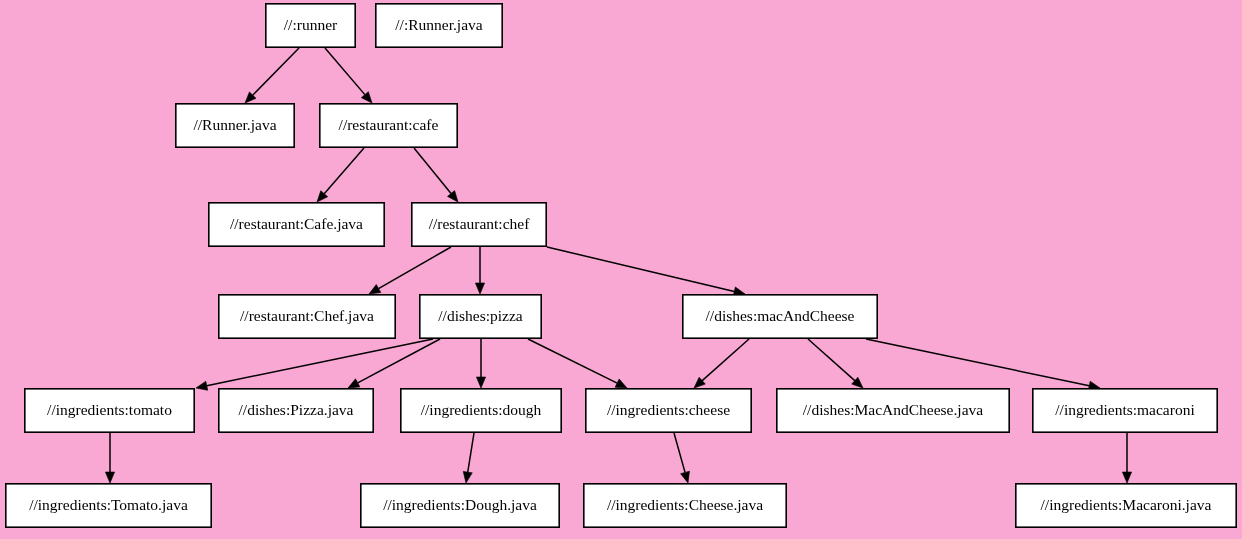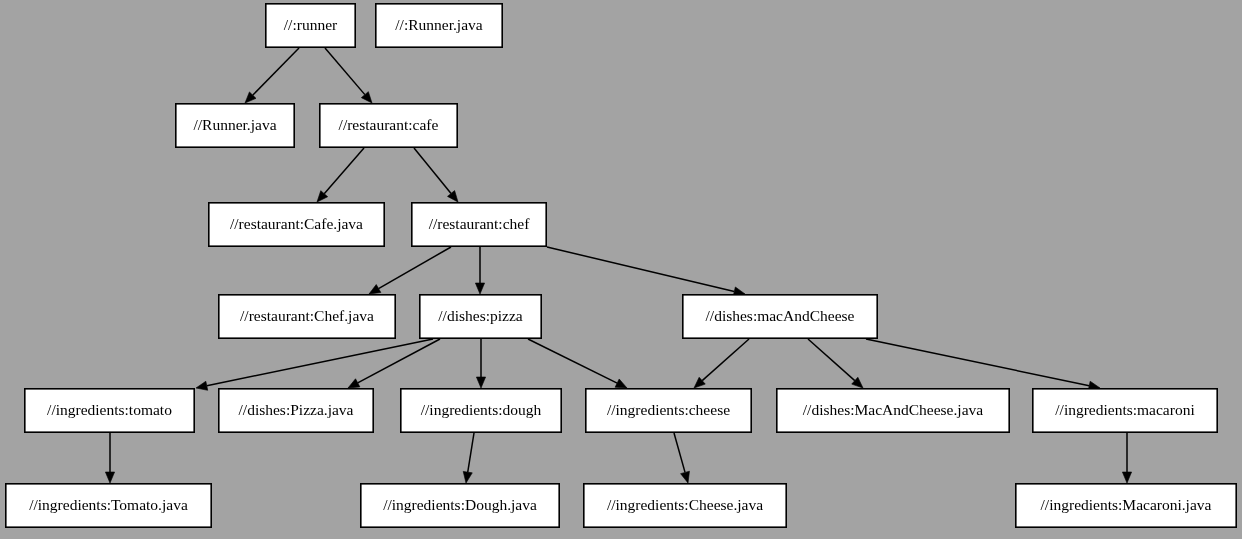--- a/index.html
+++ b/index.html
@@ -5,21 +5,21 @@
 <style>
   html, body {
     margin: 0;
     padding: 0;
     background: #ffffff;
   }
   #graph-root {
     position: relative;
     width: 1242px;
     height: 539px;
-    background: #a3a3a3;
+    background: #f9a8d4;
     font-family: "Liberation Serif", "DejaVu Serif", serif;
     overflow: hidden;
   }
   #graph-svg {
     position: absolute;
     top: 0;
     left: 0;
     width: 1242px;
     height: 539px;
   }

